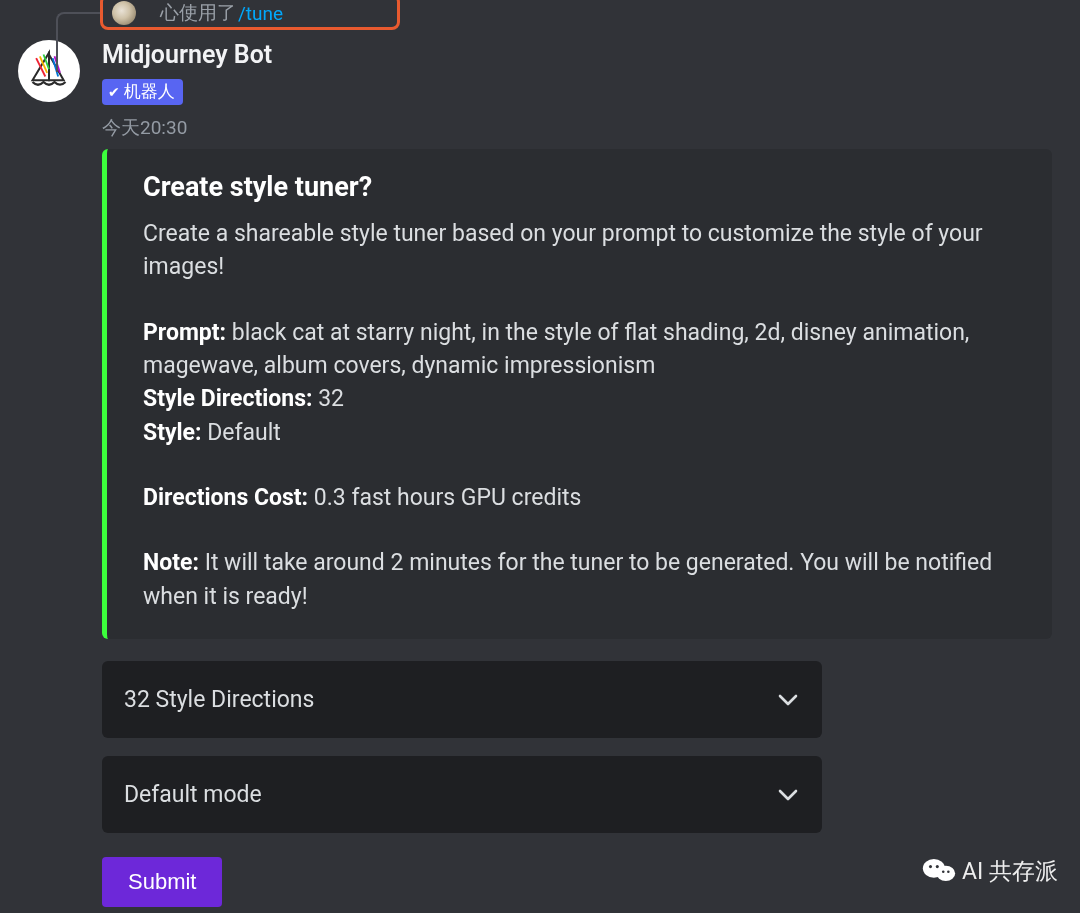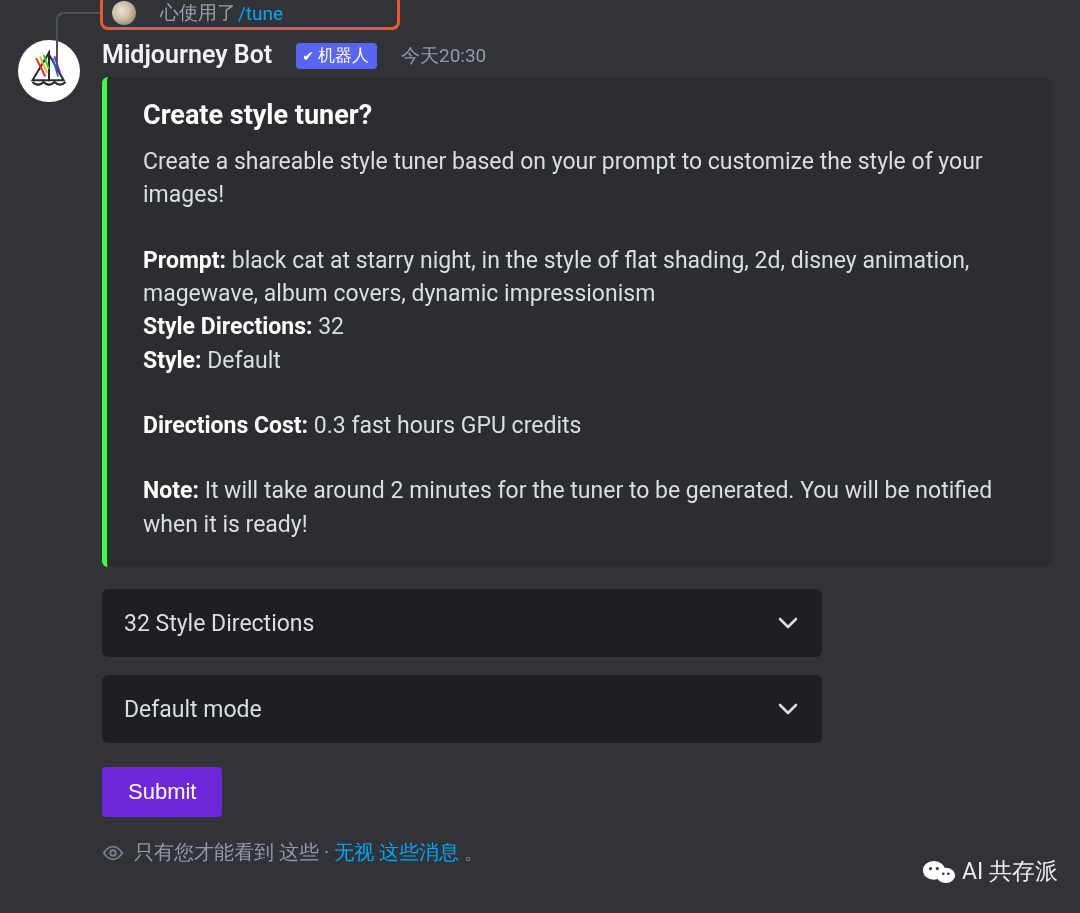--- a/index.html
+++ b/index.html
@@ -82,23 +82,24 @@
     align-items: center;
     justify-content: center;
     overflow: hidden;
   }
   .boat-svg { width: 44px; height: 44px; }
 
   .msg-body { flex: 1; padding-right: 28px; }
 
   .msg-header {
     display: flex;
-    align-items: flex-end;
-    gap: 24px;
+    align-items: flex-start;
+    gap: 10px;
     margin-bottom: 8px;
+    flex-direction: column;
   }
   .bot-name {
     color: #f2f3f5;
     font-weight: 600;
     font-size: 25px;
   }
   .bot-tag {
     background: #5865f2;
     color: #fff;
     border-radius: 4px;
@@ -134,21 +135,21 @@
     font-size: 23px;
     line-height: 1.45;
   }
   .embed-desc .spacer { height: 32px; }
   .embed-desc strong { color: #ffffff; font-weight: 700; }
 
   
   .select-row {
     background: #1e1f22;
     border-radius: 6px;
-    height: 68px;
+    height: 77px;
     max-width: 720px;
     display: flex;
     align-items: center;
     justify-content: space-between;
     padding: 0 22px;
     margin-top: 22px;
     cursor: pointer;
     color: #dbdee1;
     font-size: 23px;
   }
@@ -185,21 +186,21 @@
     text-decoration: none;
   }
   .eye-icon { width: 22px; height: 22px; opacity: 0.75; }
 
   
   .watermark {
     position: absolute;
     right: 22px;
     bottom: 26px;
     display: flex;
-    align-items: center;
+    align-items: flex-start;
     color: #eeeeee;
     font-size: 23px;
     gap: 6px;
   }
   .wm-icon {
     width: 34px; height: 28px;
     position: relative;
   }
 </style>
 </head>

